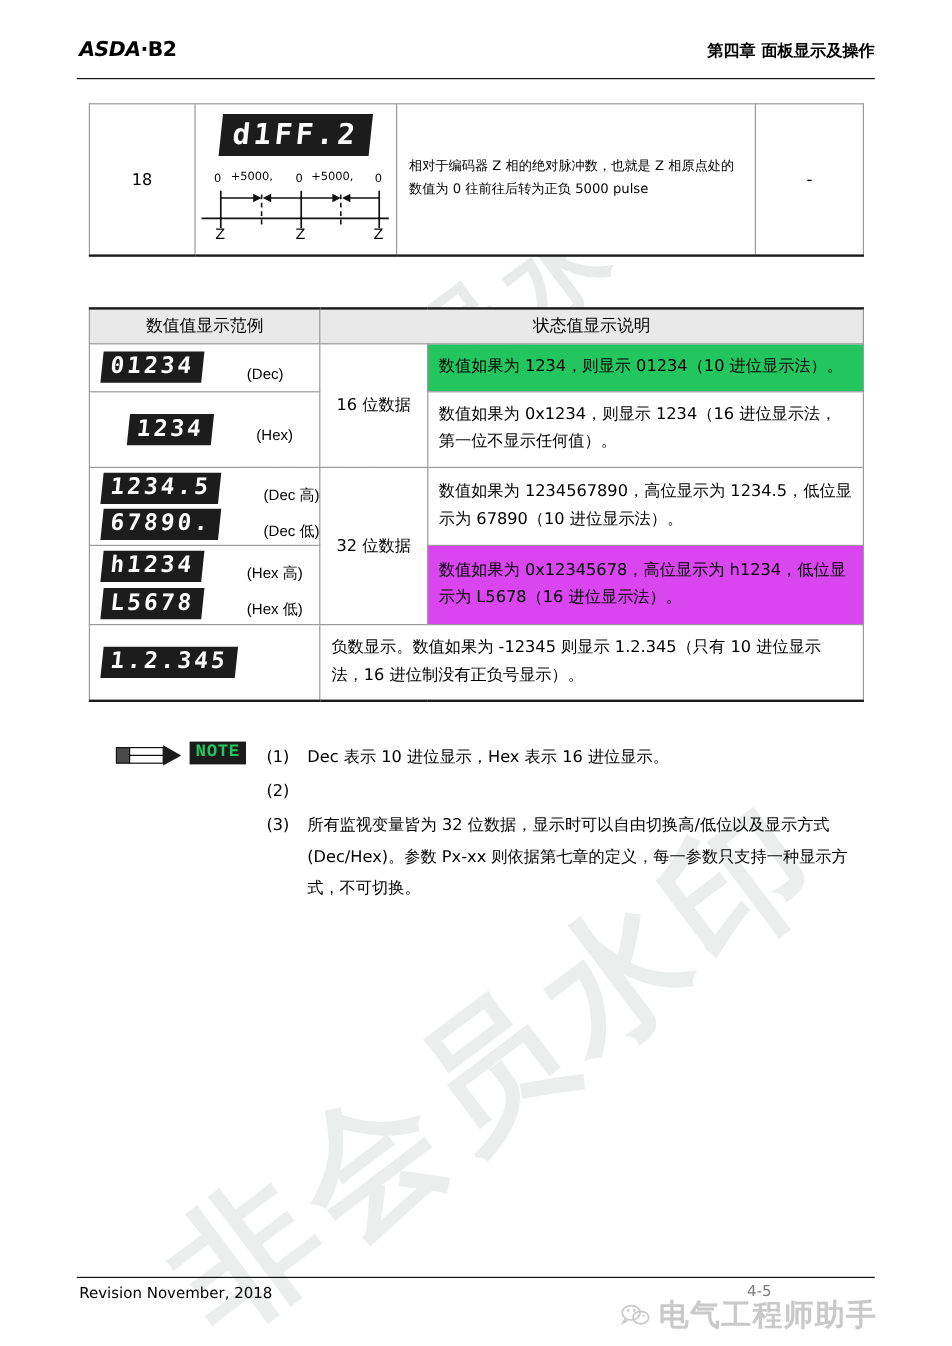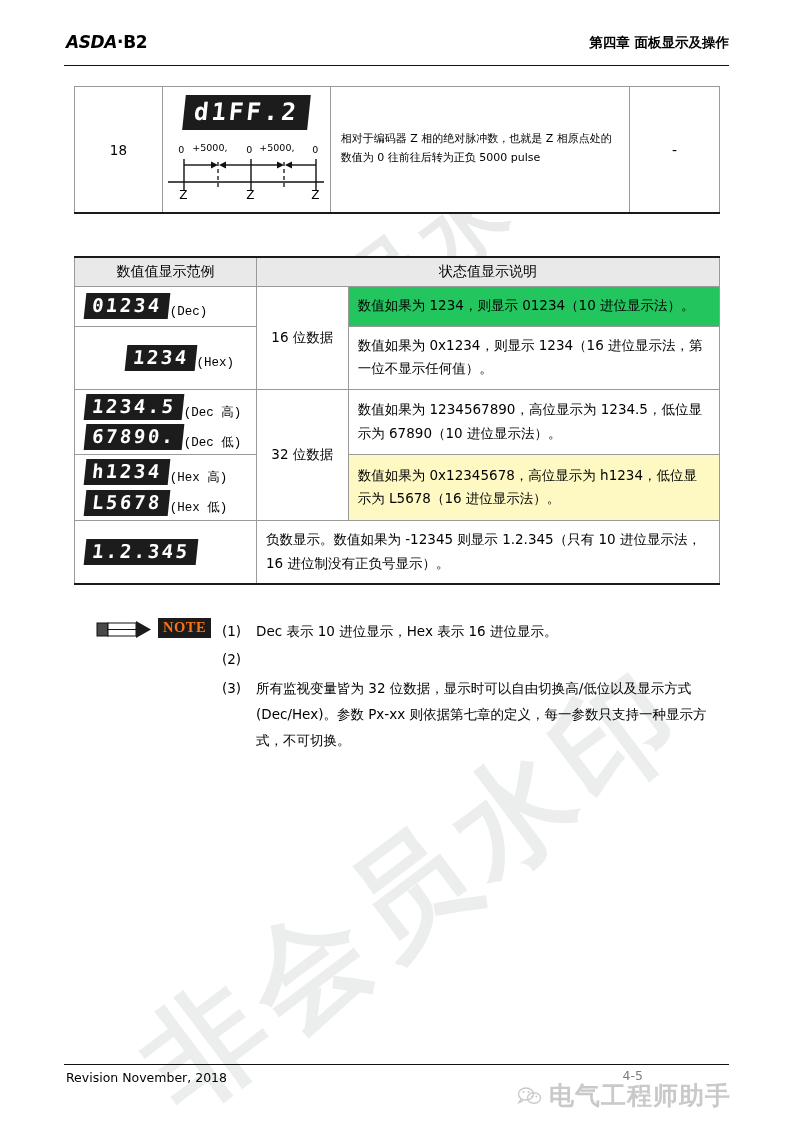--- a/index.html
+++ b/index.html
@@ -132,21 +132,22 @@
     line-height: 1.12;
     transform: skewX(-6deg);
     vertical-align: middle;
   }
   .ledlabel {
     display: inline-block;
     font-size: 12.5px;
     vertical-align: bottom;
     padding-left: 1px;
     padding-bottom: 1px;
-    font-family: Liberation Mono, monospace;
+    font-family: Liberation Sans, sans-serif;
+    margin-left: 36px;
   }
   .ledrow { white-space: nowrap; line-height: 1; margin: 2px 0; }
   .ledrow.r2 { margin-top: 4px; }
 
   
   #symcell { padding: 8px 0 8px 0; text-align: center; }
   .big-led {
     display: inline-block;
     background: #1c1c1c;
     color: #fff;
@@ -167,25 +168,25 @@
     position: absolute; font-size: 12px;
     font-family: "DejaVu Sans", sans-serif;
   }
   .diagram svg { position: absolute; left: 0; top: 0; }
 
   
   #note { position: absolute; left: 96px; top: 618px; width: 630px; z-index: 5; }
   .note-icon { position: absolute; left: 0px; top: 2px; width: 112px; height: 22px; }
   .note-badge {
     position: absolute; left: 62px; top: 0px;
-    background: #1b1b1b; color: #f97316;
+    background: #1b1b1b; color: #22c55e;
     font-weight: bold; font-size: 14.5px;
     letter-spacing: 0.5px;
     padding: 1px 5px 2px 5px;
-    font-family: Liberation Serif, serif;
+    font-family: Liberation Mono, monospace;
   }
   .note-list { margin-left: 126px; }
   .note-item { display: flex; margin-bottom: 2px; }
   .note-num {
     width: 34px; flex: 0 0 34px;
     font-size: 13.5px; line-height: 1.95;
     font-family: "DejaVu Sans", sans-serif;
   }
   .note-txt {
     font-size: 13.5px; line-height: 1.95;
@@ -316,21 +317,21 @@
 
     <tr>
       <td class="e1 ledcell tight" style="background:#fff;">
         <div class="ledrow">
           <span class="led">h1234</span><span class="ledlabel">(Hex 高)</span>
         </div>
         <div class="ledrow r2">
           <span class="led">L5678</span><span class="ledlabel">(Hex 低)</span>
         </div>
       </td>
-      <td class="e3 expl" style="background:#fef9c3;">数值如果为 0x12345678，高位显示为 h1234，低位显示为 L5678（16 进位显示法）。</td>
+      <td class="e3 expl" style="background:#d946ef;">数值如果为 0x12345678，高位显示为 h1234，低位显示为 L5678（16 进位显示法）。</td>
     </tr>
 
     <tr>
       <td class="e1 ledcell outer-bot" style="background:#fff;">
         <div class="ledrow">
           <span class="led">1.2.345</span><span class="ledlabel"></span>
         </div>
       </td>
       <td class="e3 expl outer-bot" colspan="2" style="background:#fff;">负数显示。数值如果为 -12345 则显示 1.2.345（只有 10 进位显示法，16 进位制没有正负号显示）。</td>
     </tr>

